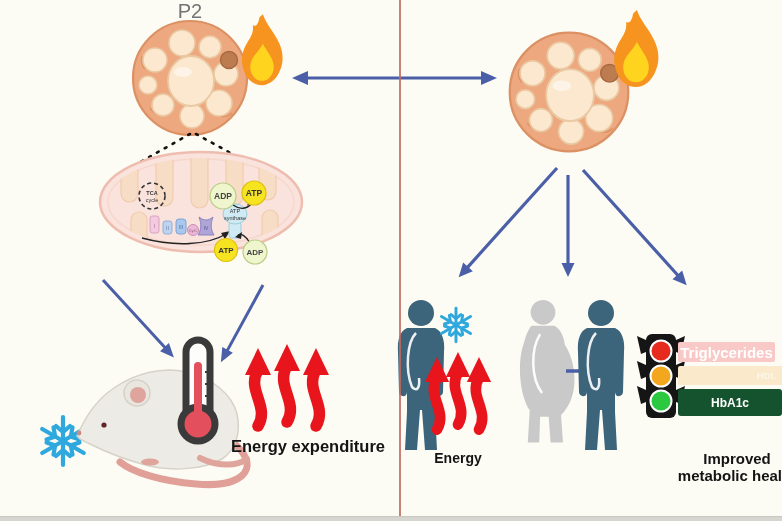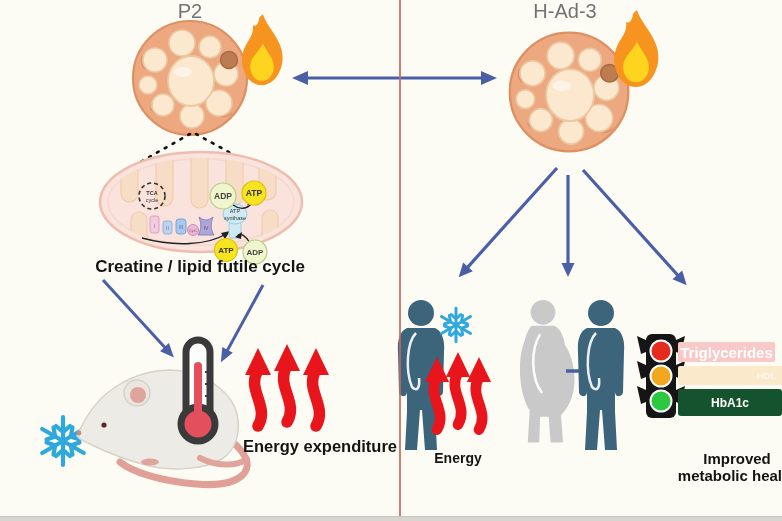--- a/index.html
+++ b/index.html
@@ -264,25 +264,23 @@
     <circle cx="661" cy="351" r="10.5" fill="#e62a1e" stroke="#ffffff" stroke-width="2"></circle>
     <circle cx="661" cy="376" r="10.5" fill="#f2a71e" stroke="#ffffff" stroke-width="2"></circle>
     <circle cx="661" cy="401" r="10.5" fill="#2bc840" stroke="#ffffff" stroke-width="2"></circle>
   </g>
 </svg>
 
 <div class="divider"></div>
 <div class="bottom-strip"></div>
 
 <div class="lbl title" style="left:160px;top:0px;width:60px;">P2</div>
-<div class="lbl title" style="left:515px;top:0px;width:100px;">H-Ad-3</div>
-
-<div class="lbl bold" style="left:75px;top:257px;width:250px;font-size:17px;">Creatine / lipid futile cycle</div>
-
-<div class="lbl bold" style="left:238px;top:437px;width:164px;font-size:16.5px;">Energy expenditure</div>
+
+
+<div class="lbl bold" style="left:226px;top:437px;width:164px;font-size:16.5px;">Energy expenditure</div>
 
 <div class="lbl bold" style="left:403px;top:450px;width:110px;font-size:14px;line-height:17px;">
   <div>Energy</div>
 </div>
 
 
 <div class="lbl bold" style="left:652px;top:450px;width:170px;font-size:15px;line-height:17px;">
   <div>Improved</div>
   <div>metabolic health</div>
 </div>

